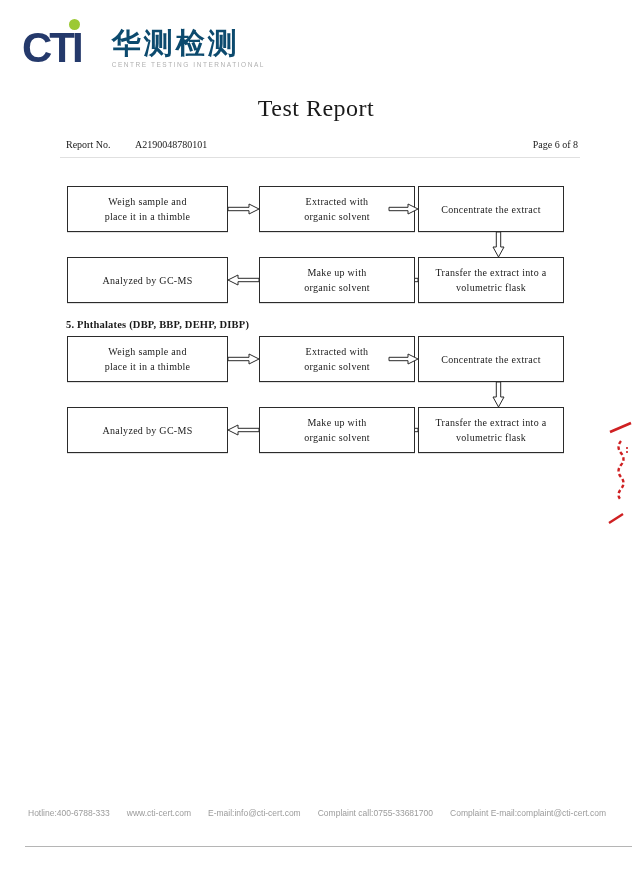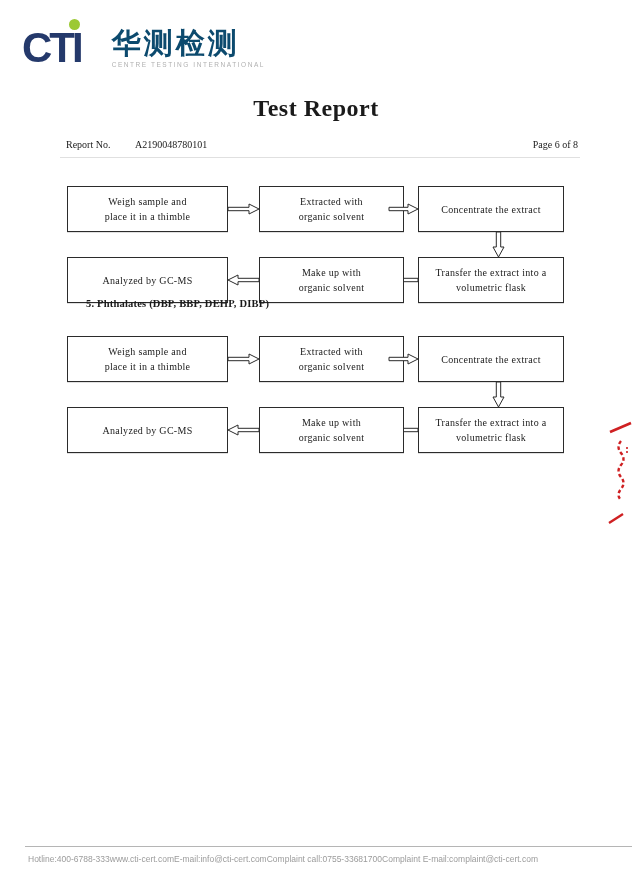--- a/index.html
+++ b/index.html
@@ -27,71 +27,71 @@
     letter-spacing:3px; white-space:nowrap;
   }
   .logo-en {
     font-family:"Liberation Sans", sans-serif; font-size:6.5px; letter-spacing:1.55px;
     color:#b0b0b0; margin-top:3px; white-space:nowrap;
   }
 
   
   .title {
     position:absolute; top:95px; left:0; right:0; text-align:center;
-    font-size:24px; font-weight:bold; letter-spacing:0.5px;
+    font-size:24px; font-weight:normal; letter-spacing:0.5px;
   }
   .report-row {
     position:absolute; top:139px; left:66px; right:54px;
     display:flex; justify-content:space-between; font-size:10px;
   }
   .report-left span + span { margin-left:22px; }
   .header-rule {
     position:absolute; top:157px; left:60px; right:52px;
     border-top:1px solid #e0e0e0;
   }
 
   
   .sec-heading {
     position:absolute; left:66px; font-size:10.5px; font-weight:bold; letter-spacing:0.2px;
   }
   .sec4 { top:164px; }
-  .sec5 { top:298px;margin-left:20px; }
+  .sec5 { top:319px; }
 
   
   .flow { position:absolute; left:67px; width:512px; height:117px; }
   .fc1 { top:186px; }
   .fc2 { top:336px; }
   .fbox {
     position:absolute; height:46px; border:1px solid #2b2b2b; background:#fff;
     display:flex; flex-direction:column; align-items:center; justify-content:center;
     font-size:10px; line-height:15px; text-align:center; letter-spacing:0.3px;
     box-shadow:0 1px 0 rgba(0,0,0,0.12);
   }
   .rowA { top:0; } .rowB { top:71px; }
   .col1 { left:0;     width:161px; }
-  .col2 { left:192px; width:145px; }
+  .col2 { left:192px; width:156px; }
   .col3 { left:351px; width:146px; }
   .fl-arrow { position:absolute; }
   .ar1 { left:160px; top:16px; width:33px; height:14px; }
   .ar2 { left:321px; top:16px; width:31px; height:14px; }
   .al1 { left:160px; top:87px; width:33px; height:14px; }
   .al2 { left:321px; top:87px; width:31px; height:14px; }
   .adown { left:424px; top:45px; width:15px; height:27px; }
   .fl-arrow svg { display:block; width:100%; height:100%; }
   .fl-arrow path { fill:#fff; stroke:#2b2b2b; stroke-width:1; }
 
   
   .stamp { position:absolute; right:0; top:421px; width:26px; height:108px; color:var(--stamp); }
   .stamp svg { display:block; width:100%; height:100%; }
 
   
   .footer-rule { position:absolute; top:846px; left:25px; right:0; border-top:1px solid #b5b5b5; }
   .footer {
-    position:absolute; top:854px; left:28px; right:0;
-    display:flex; white-space:nowrap;
+    position:absolute; top:808px; left:28px; right:0;
+    display:flex; gap:17px; white-space:nowrap;
     font-family:"Liberation Sans", sans-serif; font-size:8.5px; color:#9b9b9b;
   }
 </style>
 </head>
 <body>
 
 <div class="page">
 
   <div class="logo">
     <div class="logo-cti">

